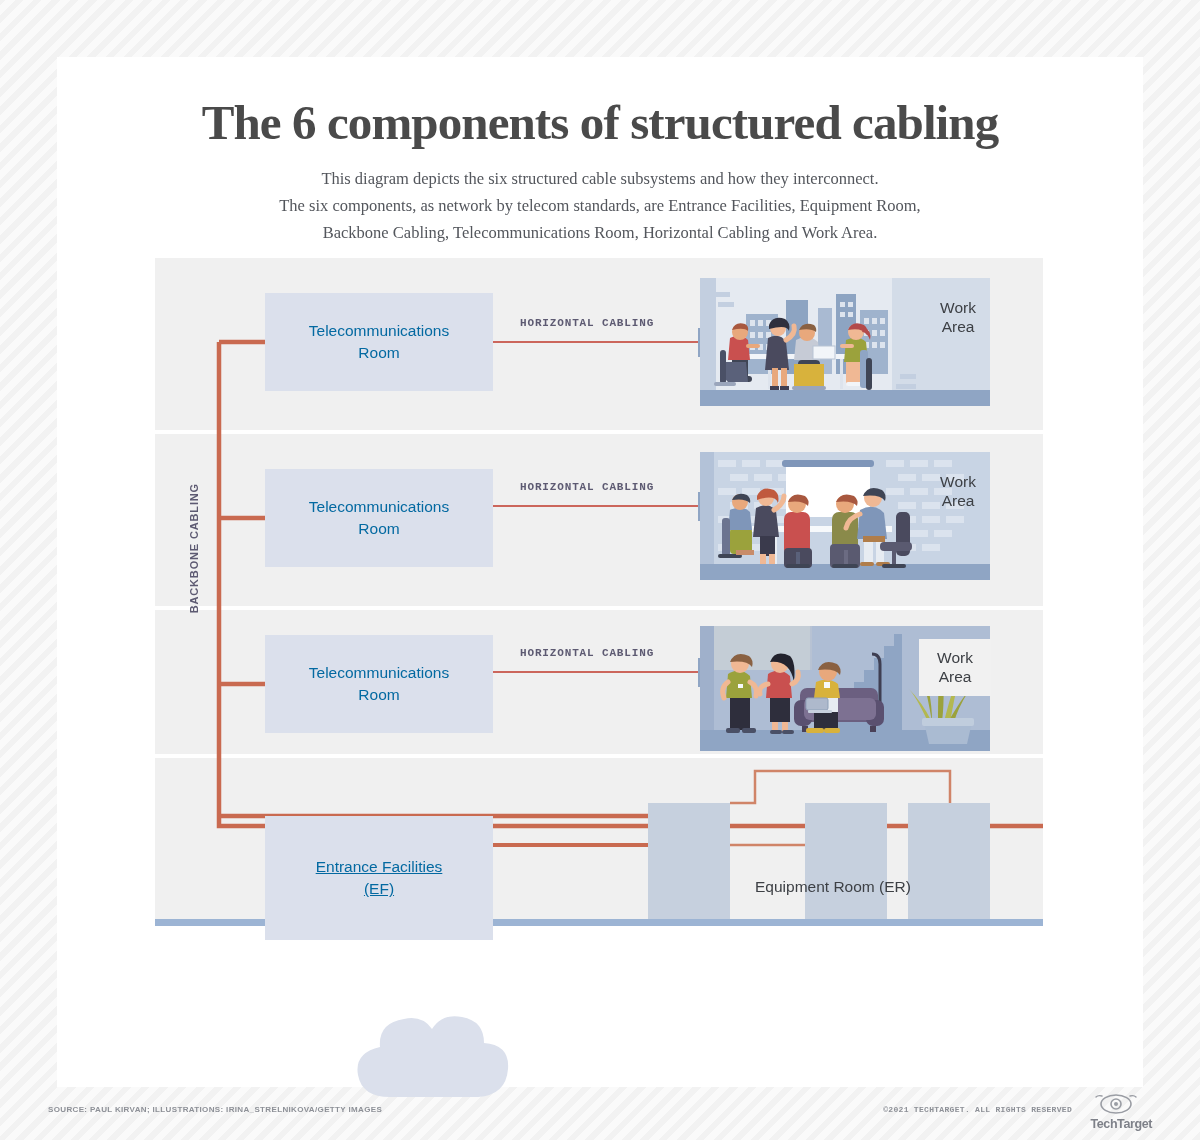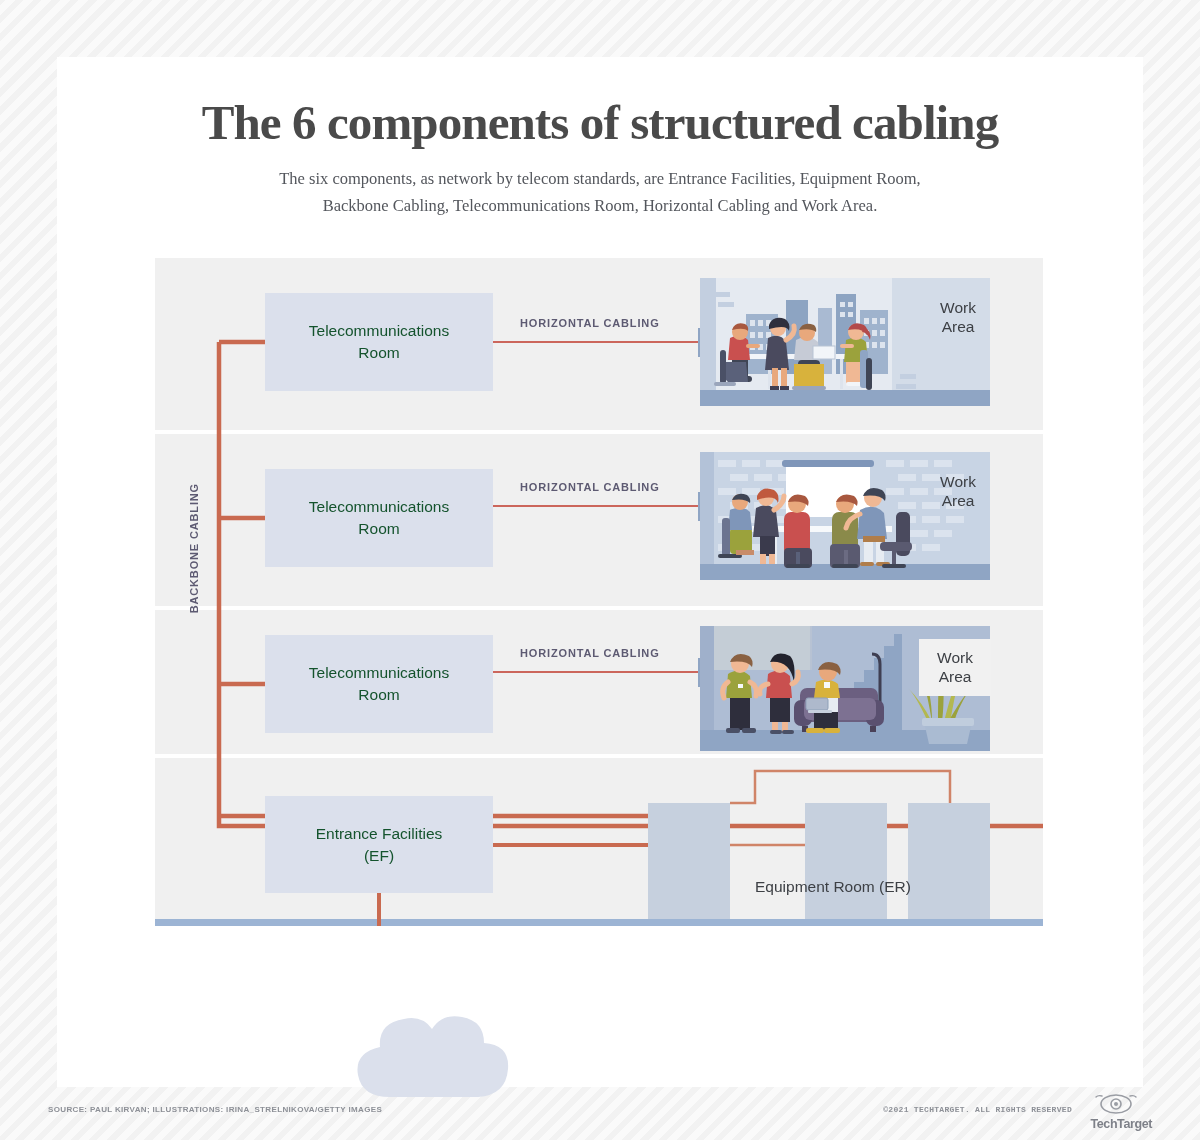--- a/index.html
+++ b/index.html
@@ -66,28 +66,28 @@
 
   
   .node-box {
     position: absolute;
     background: #dbe0ec;
     display: flex;
     align-items: center;
     justify-content: center;
     text-align: center;
     font-size: 15.5px;
-    color: #14532d;
+    color: #0369a1;
     line-height: 1.42;
     z-index: 6;
   }
   #tr-1 { left: 110px; top: 35px;  width: 228px; height: 98px; }
   #tr-2 { left: 110px; top: 211px; width: 228px; height: 98px; }
   #tr-3 { left: 110px; top: 377px; width: 228px; height: 98px; }
-  #ef   { left: 110px; top: 538px; width: 228px; height: 97px; }
+  #ef   { left: 110px; top: 558px; width: 228px; height: 124px; text-decoration: underline; }
 
   
   .work-area {
     position: absolute;
     overflow: hidden;
     z-index: 6;
   }
   #wa-1 { left: 545px; top: 20px;  width: 290px; height: 128px; }
   #wa-2 { left: 545px; top: 194px; width: 290px; height: 128px; }
   #wa-3 { left: 545px; top: 368px; width: 290px; height: 125px; }
@@ -109,20 +109,21 @@
   }
 
   
   .cable-label {
     position: absolute;
     font-size: 11px;
     font-weight: bold;
     letter-spacing: 0.85px;
     color: #5d5a72;
     z-index: 9;
+    font-family: Liberation Mono, monospace;
   }
   #hc-1 { left: 365px; top: 59px; }
   #hc-2 { left: 365px; top: 223px; }
   #hc-3 { left: 365px; top: 389px; }
 
   #backbone-label {
     position: absolute;
     left: 33px; top: 225px;
     font-size: 11px;
     font-weight: bold;
@@ -217,20 +218,21 @@
   }
 </style>
 </head>
 <body>
 
 <div id="card">
 
   <div id="header">
     <h1 id="page-title">The 6 components of structured cabling</h1>
     <div id="subtitle">
+      <span class="sub-line">This diagram depicts the six structured cable subsystems and how they interconnect.</span>
       <span class="sub-line">The six components, as network by telecom standards, are Entrance Facilities, Equipment Room,</span>
       <span class="sub-line">Backbone Cabling, Telecommunications Room, Horizontal Cabling and Work Area.</span>
     </div>
   </div>
 
   <div id="diagram">
 
     <div class="row-band" id="band-1"></div>
     <div class="row-band" id="band-2"></div>
     <div class="row-band" id="band-3"></div>

